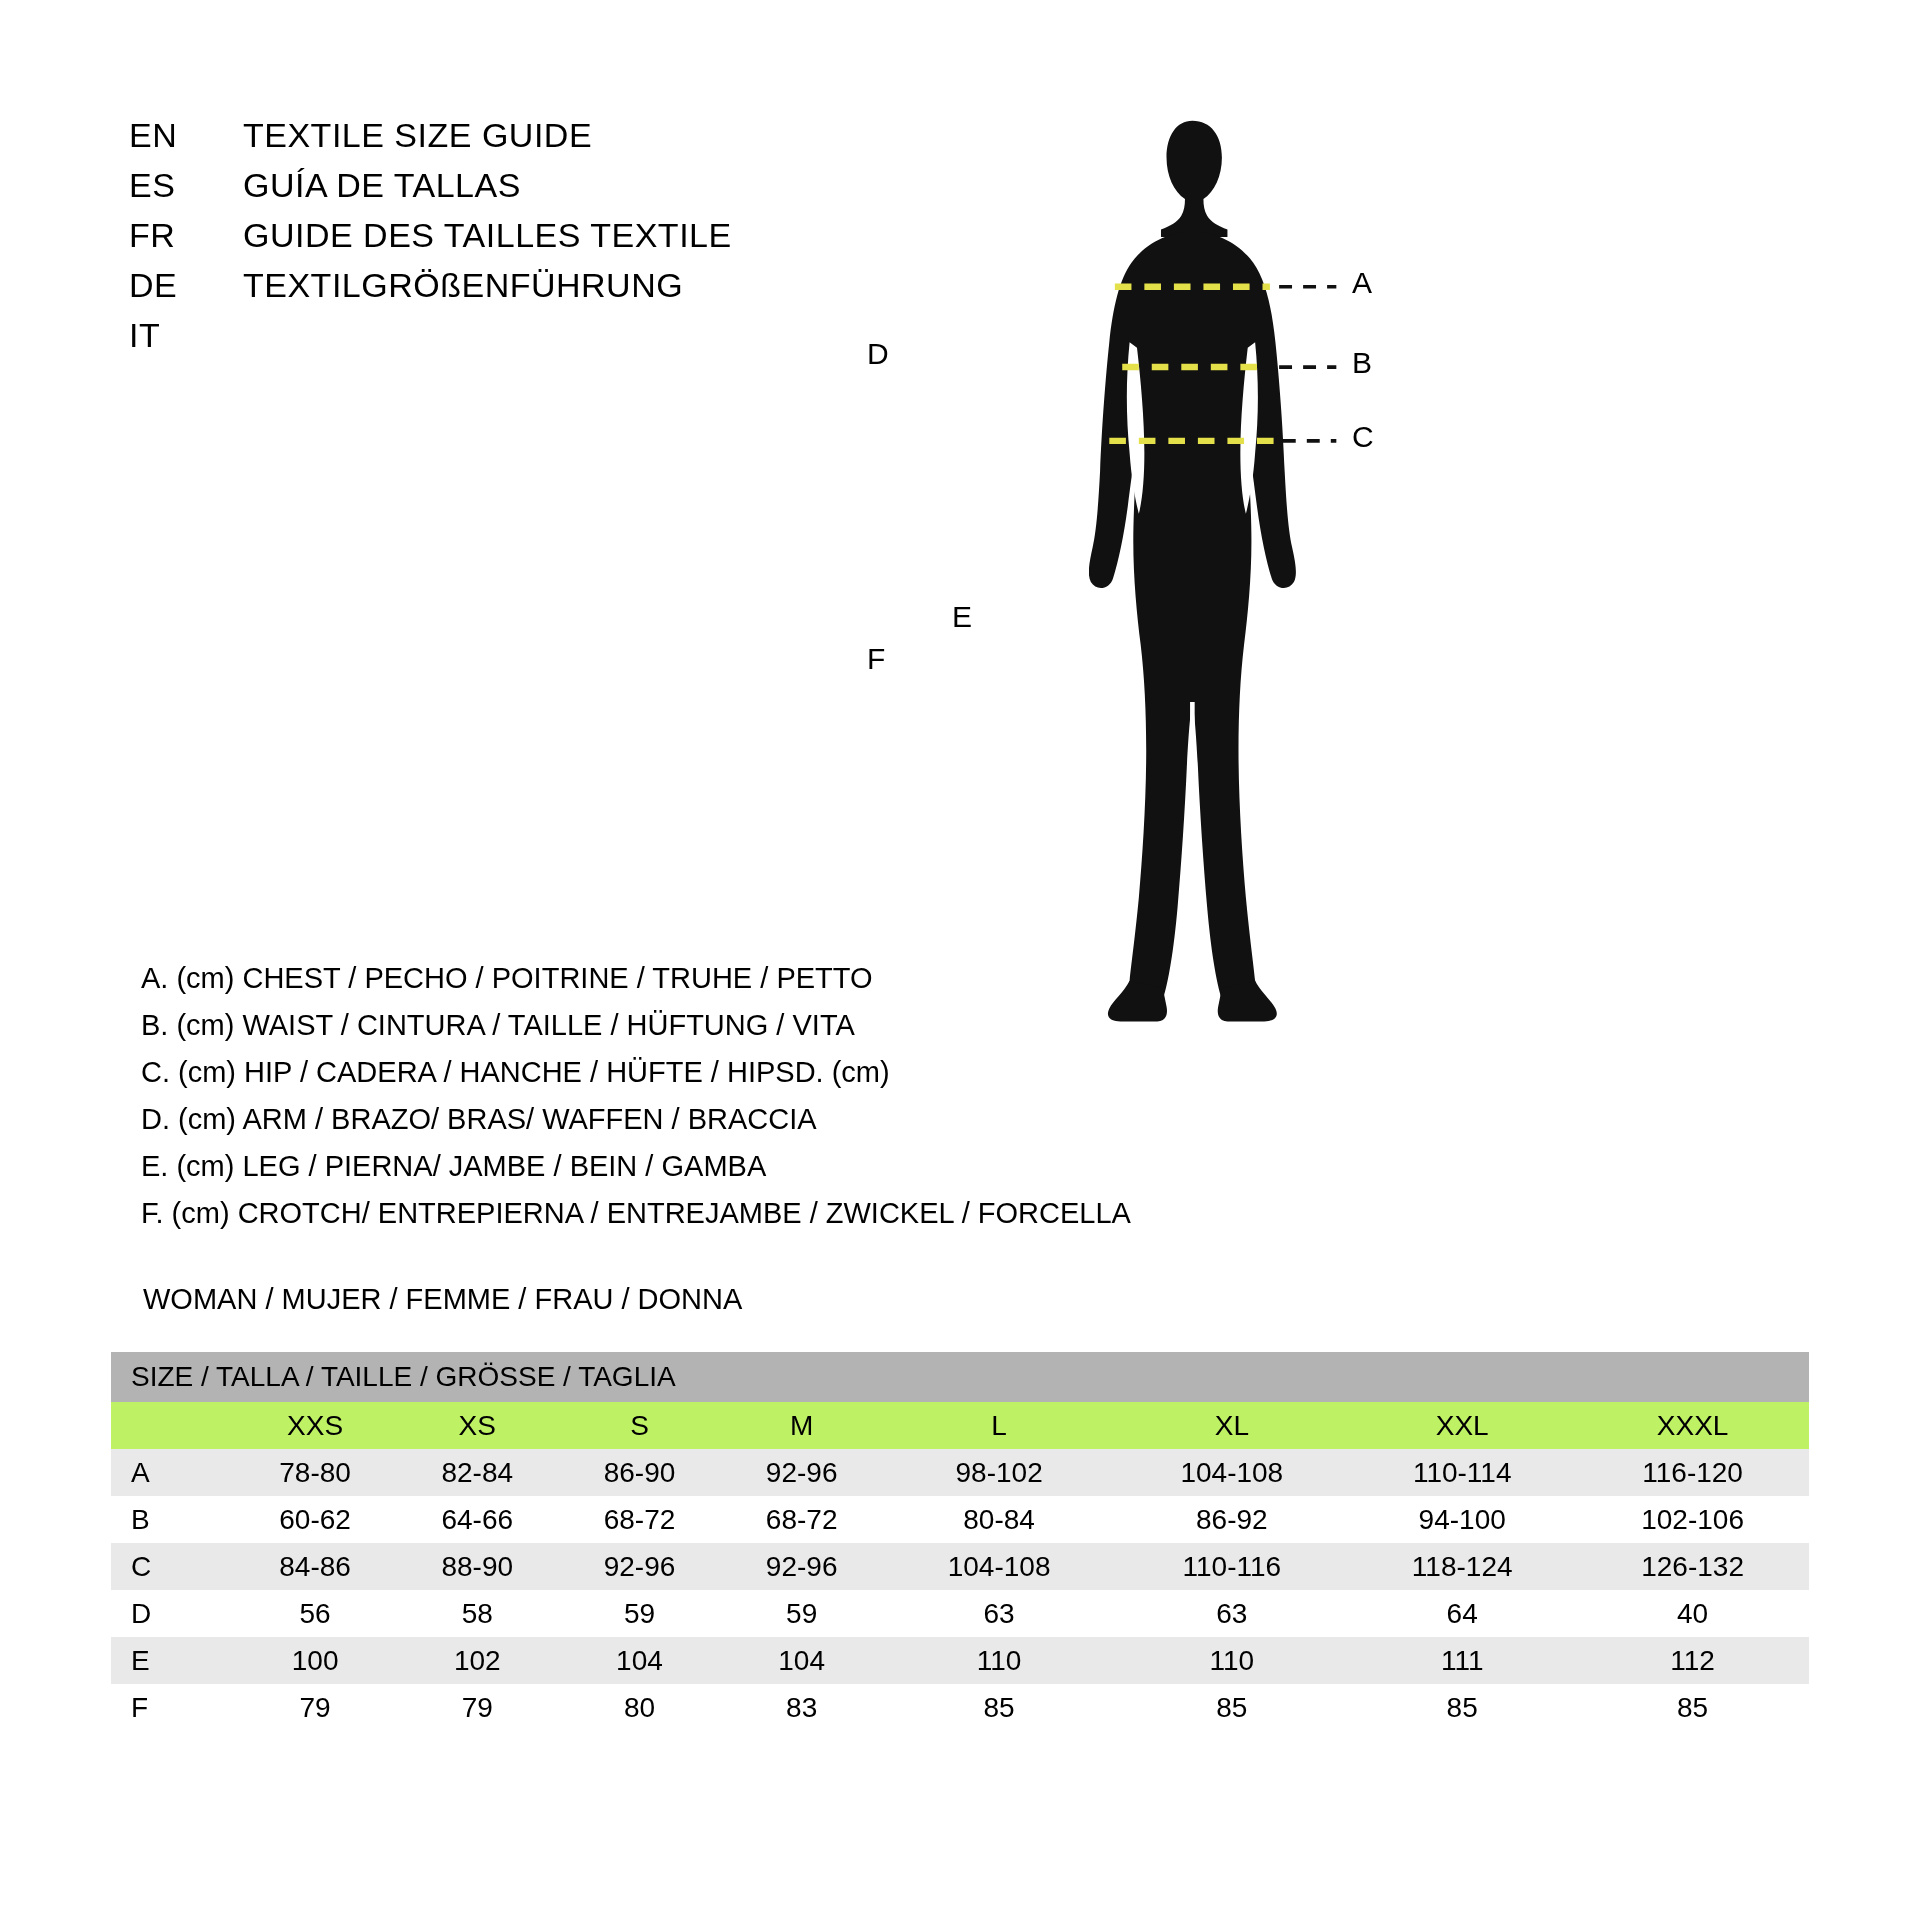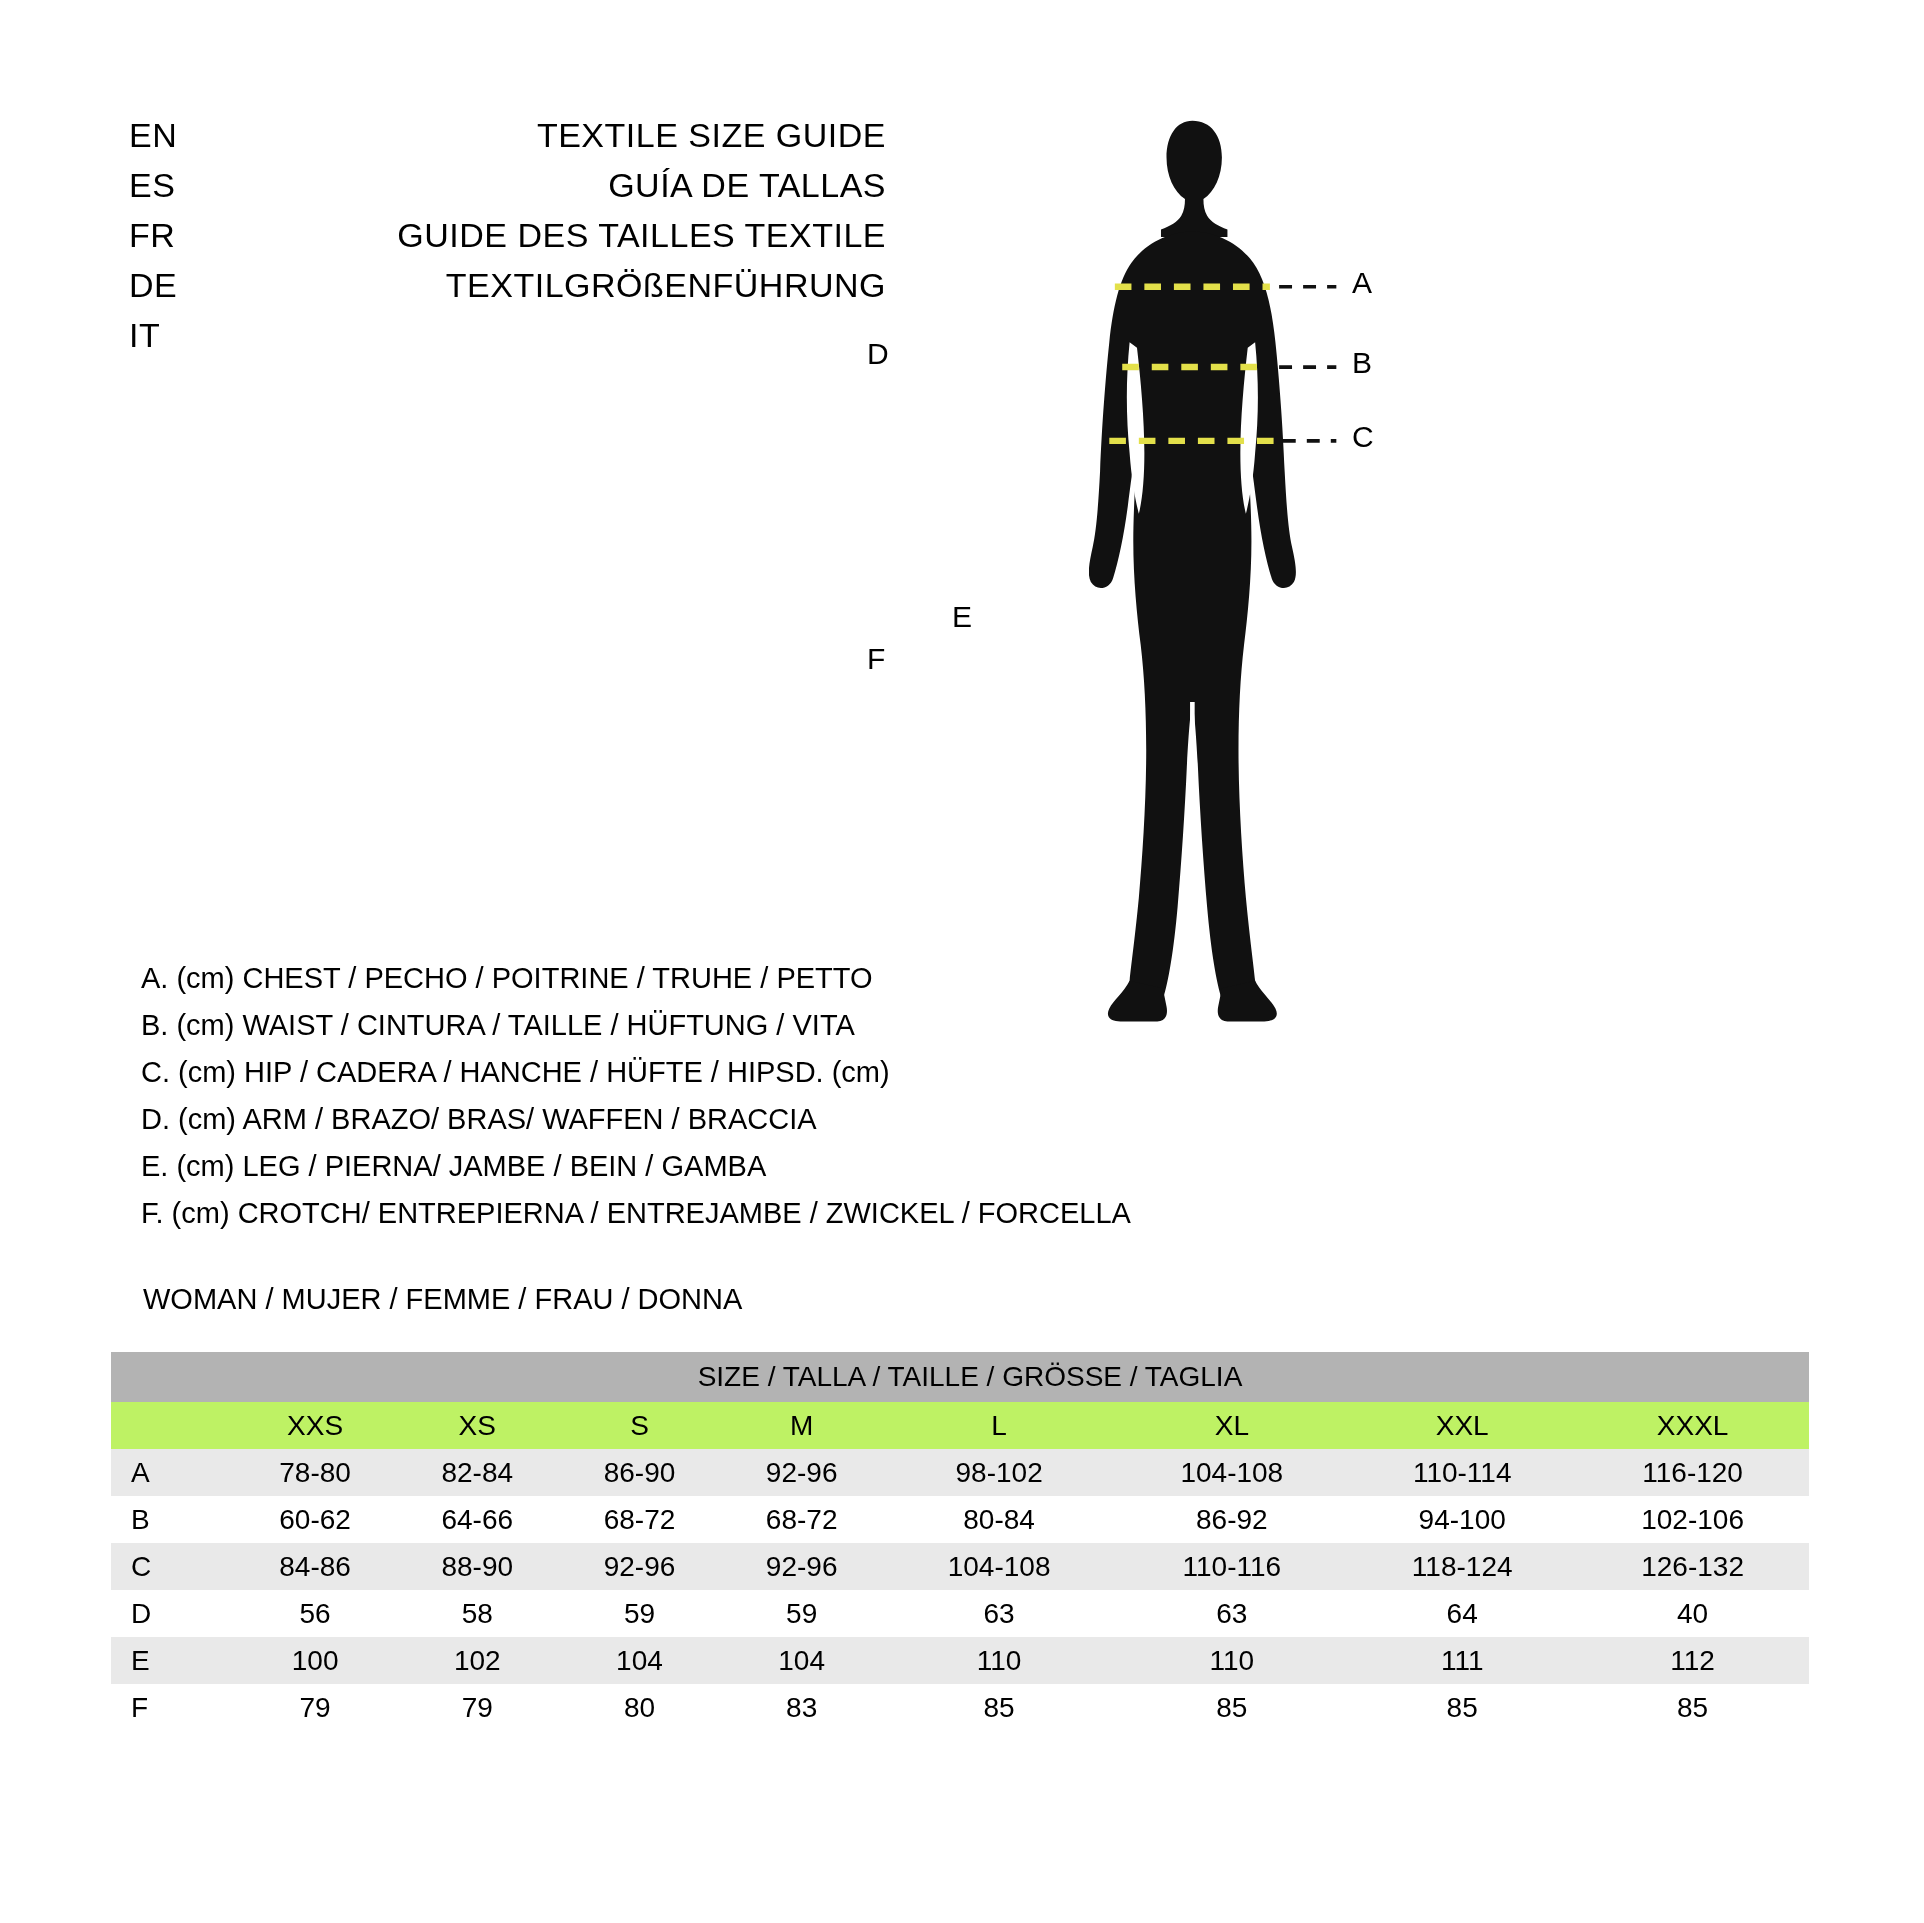--- a/index.html
+++ b/index.html
@@ -22,21 +22,20 @@
     left: 129px;
     top: 116px;
     width: 757px;
   }
   .title-row {
     display: flex;
     align-items: baseline;
     height: 50px;
     font-size: 34px;
     letter-spacing: 0.5px;
-    justify-content: space-between;
   }
   .title-row .lang {
     width: 114px;
     flex: 0 0 114px;
   }
   .title-row .txt {
     white-space: nowrap;
   }
 
   
@@ -74,21 +73,21 @@
   #size-table td, #size-table th {
     padding: 0;
     margin: 0;
     font-weight: normal;
     text-align: center;
     height: 47px;
     vertical-align: middle;
   }
   #size-table tr.header-row td {
     background: #b3b3b3;
-    text-align: center;
+    text-align: left;
     padding-left: 20px;
     font-size: 28px;
     height: 50px;
   }
   #size-table td.rowlabel {
     width: 103px;
     text-align: left;
     padding-left: 20px;
   }
   #size-table tr.shade td {

